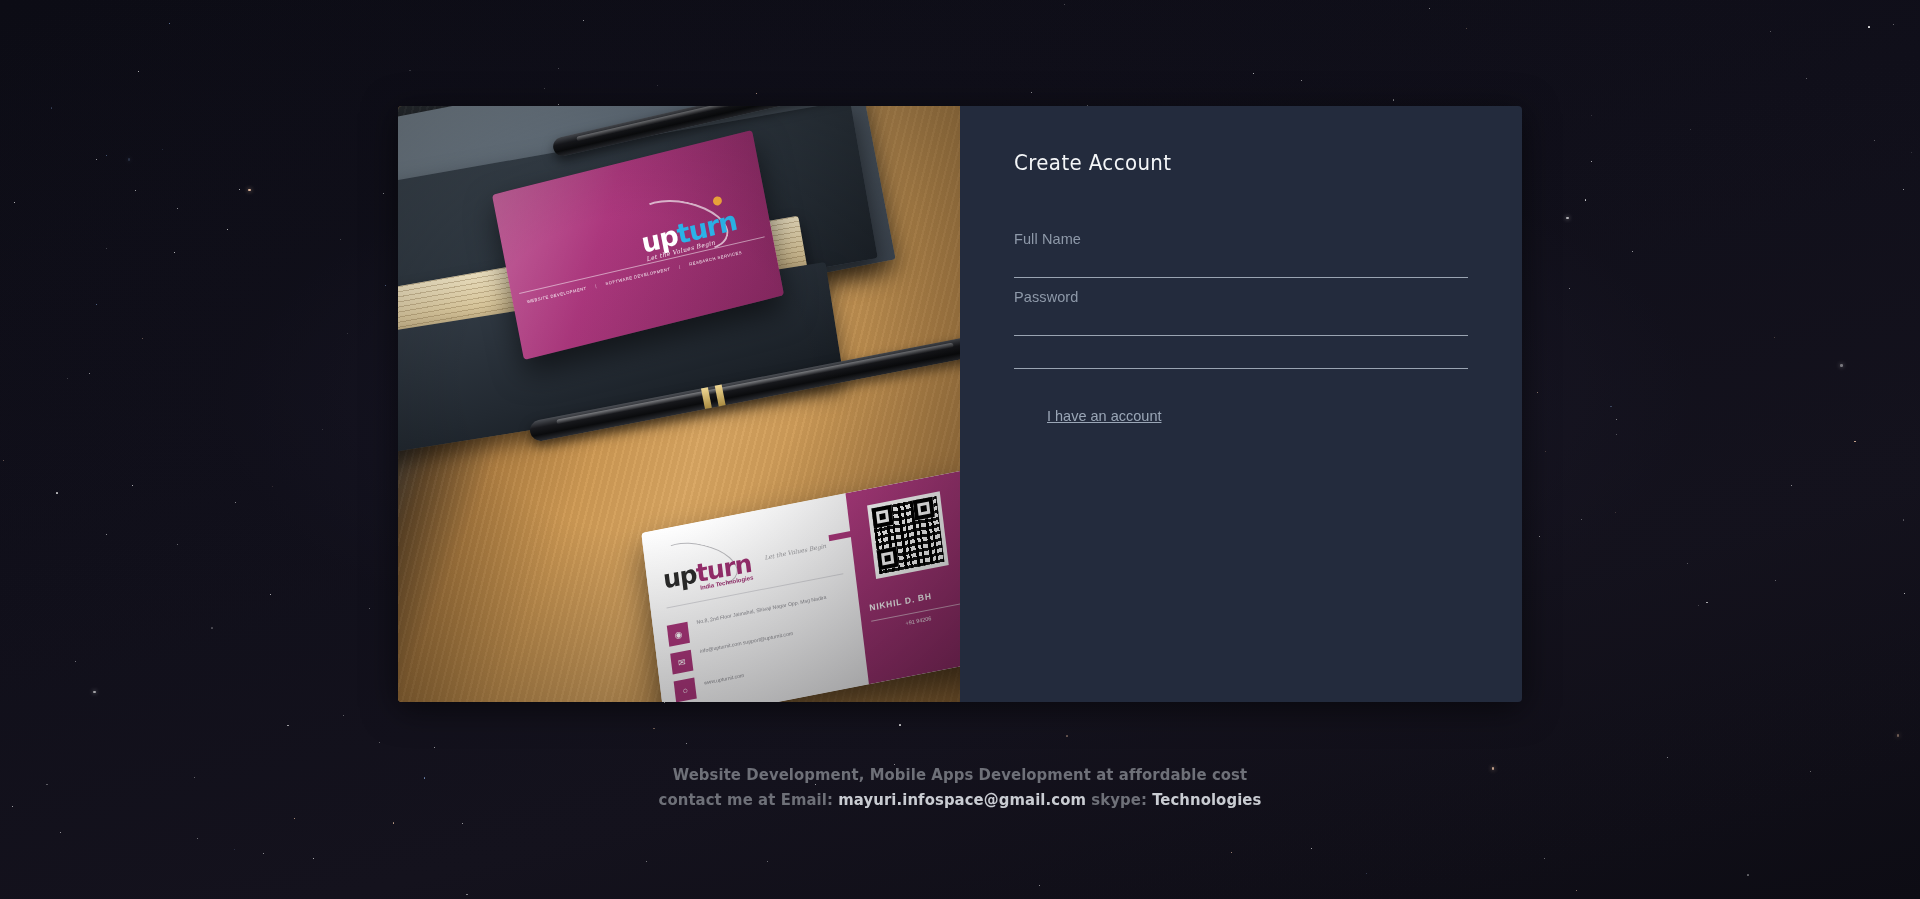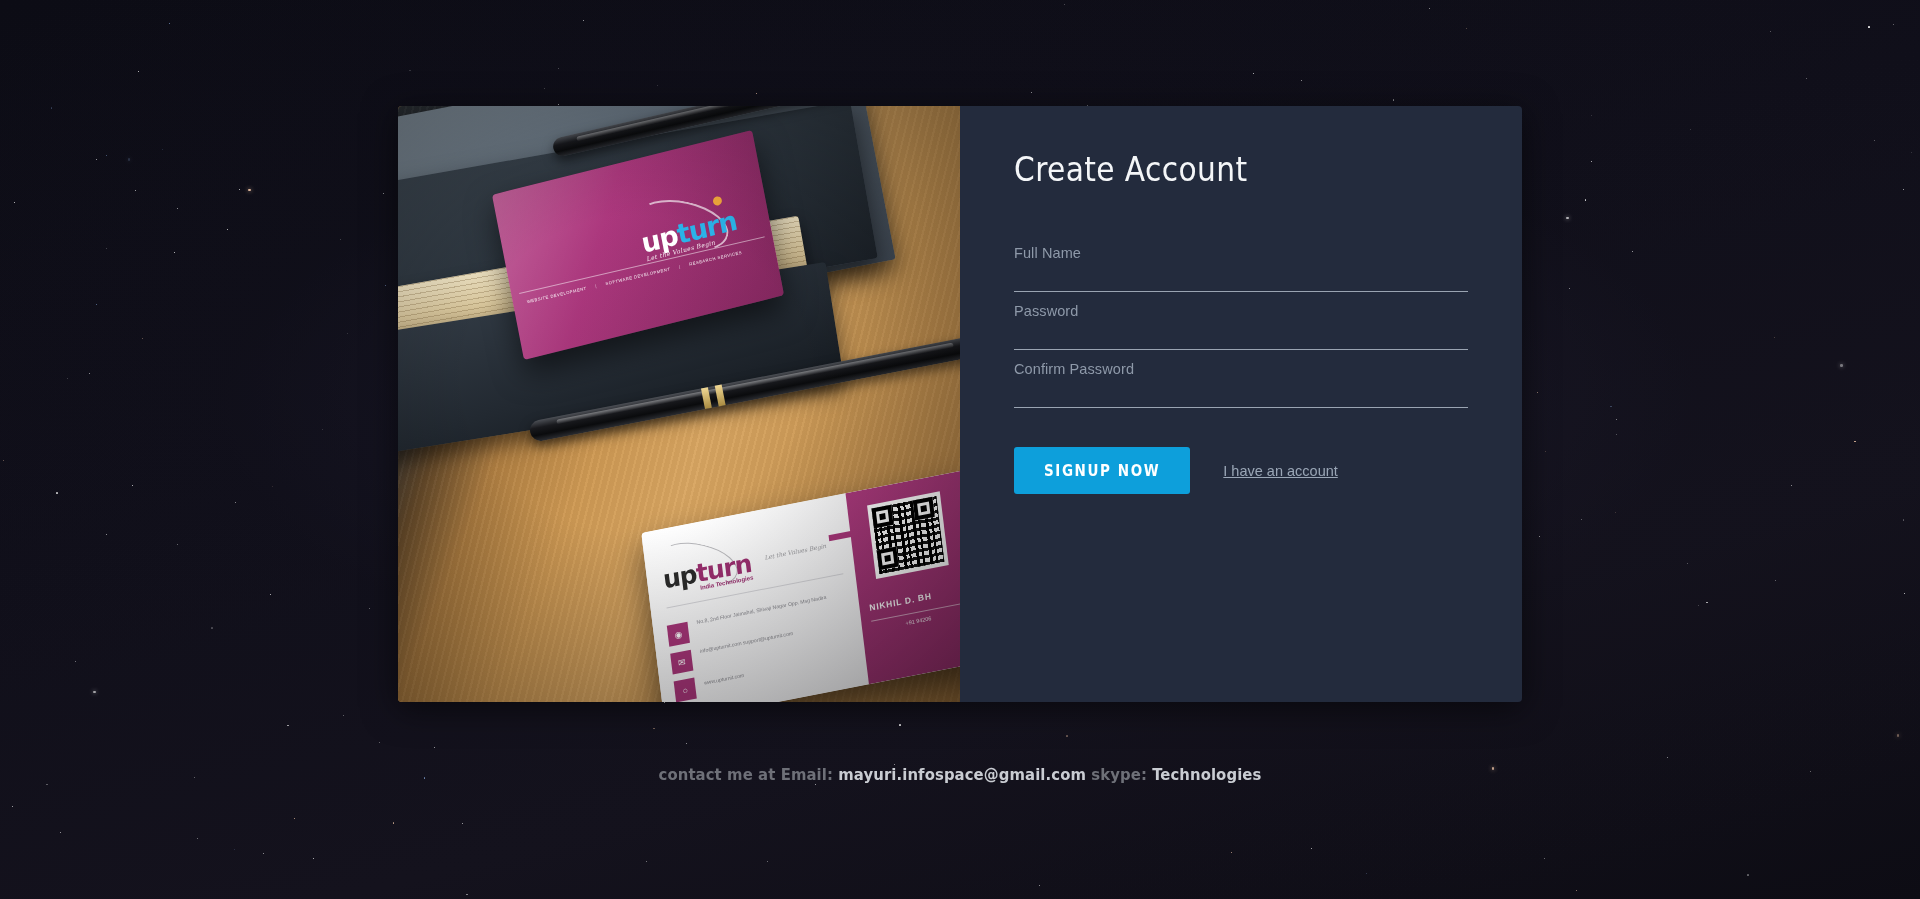--- a/index.html
+++ b/index.html
@@ -310,21 +310,21 @@
   
   #form-panel {
     width: 562px;
     height: 100%;
     background: #232b3d;
     padding: 44px 54px 0 54px;
     position: relative;
   }
   #form-title {
     color: #f4f6f8;
-    font-size: 33px;
+    font-size: 22px;
     font-weight: normal;
     letter-spacing: 0.4px;
     font-family: "DejaVu Sans Condensed", "Liberation Sans Narrow", "Liberation Sans", sans-serif;
     font-stretch: condensed;
     margin: 0 0 56px 0;
   }
   .field {
     position: relative;
     margin-bottom: 11px;
   }
@@ -675,29 +675,28 @@
       </div>
 
 
 
       <div class="field">
         <label class="field-label"><span>Password</span><span class="opt"></span></label>
         <input class="field-input" type="password" value="" style="">
       </div>
 
       <div class="field">
-        <label class="field-label"><span>Confirm Password</span><span class="opt"></span></label>
         <input class="field-input" type="password" value="" style="">
       </div>
 
       <div id="form-actions">
-        <button id="signup-button">SIGNUP NOW</button>
         <a id="login-link" href="#">I have an account</a>
       </div>
     </div>
 
   </div>
 
   <div id="footer">
+    <div>Website Development, Mobile Apps Development at affordable cost</div>
     <div><span>contact me at Email: </span><span class="hl">mayuri.infospace@gmail.com</span><span> skype: </span><span class="hl">Technologies</span></div>
   </div>
 
 </div>
 
 </body></html>

